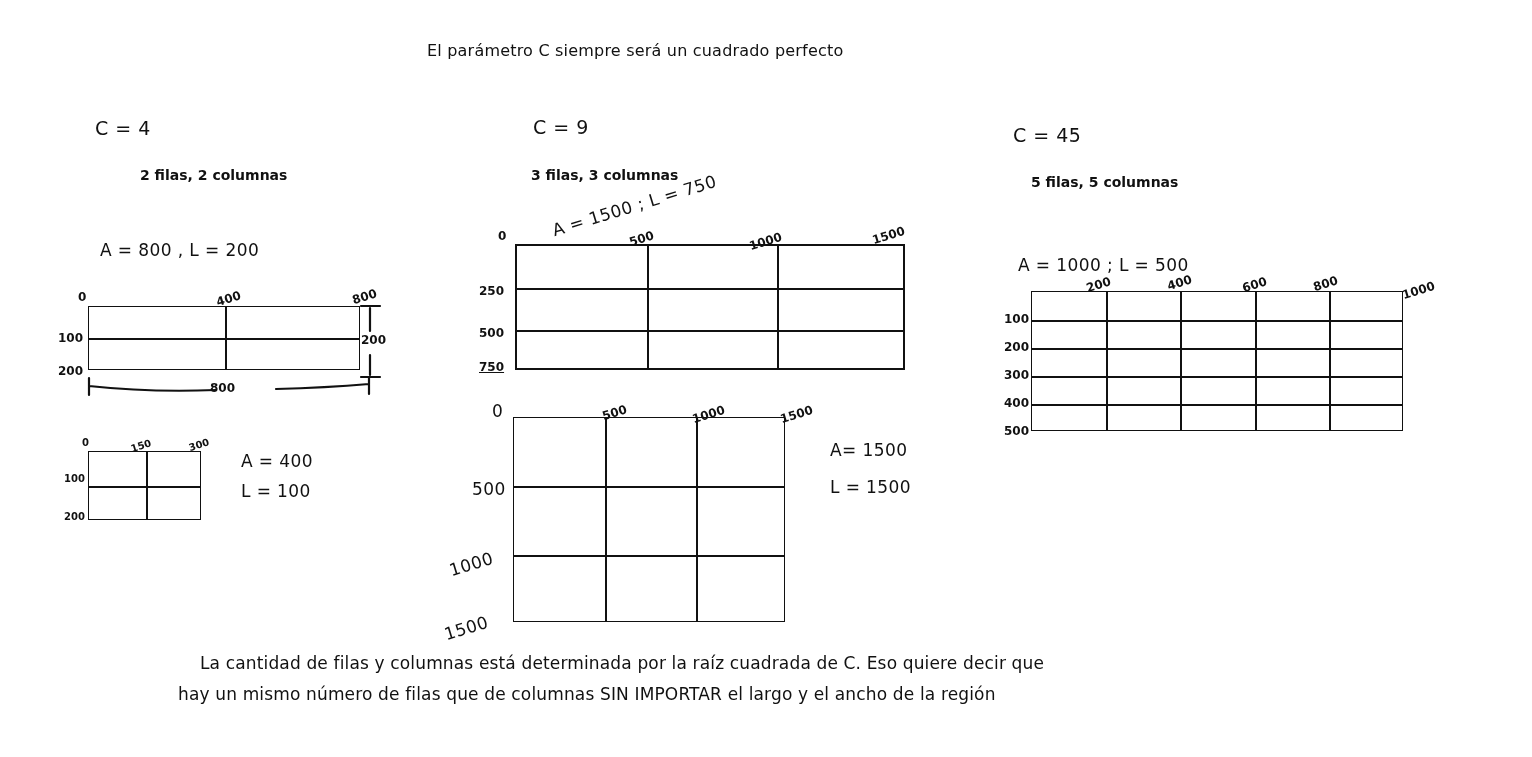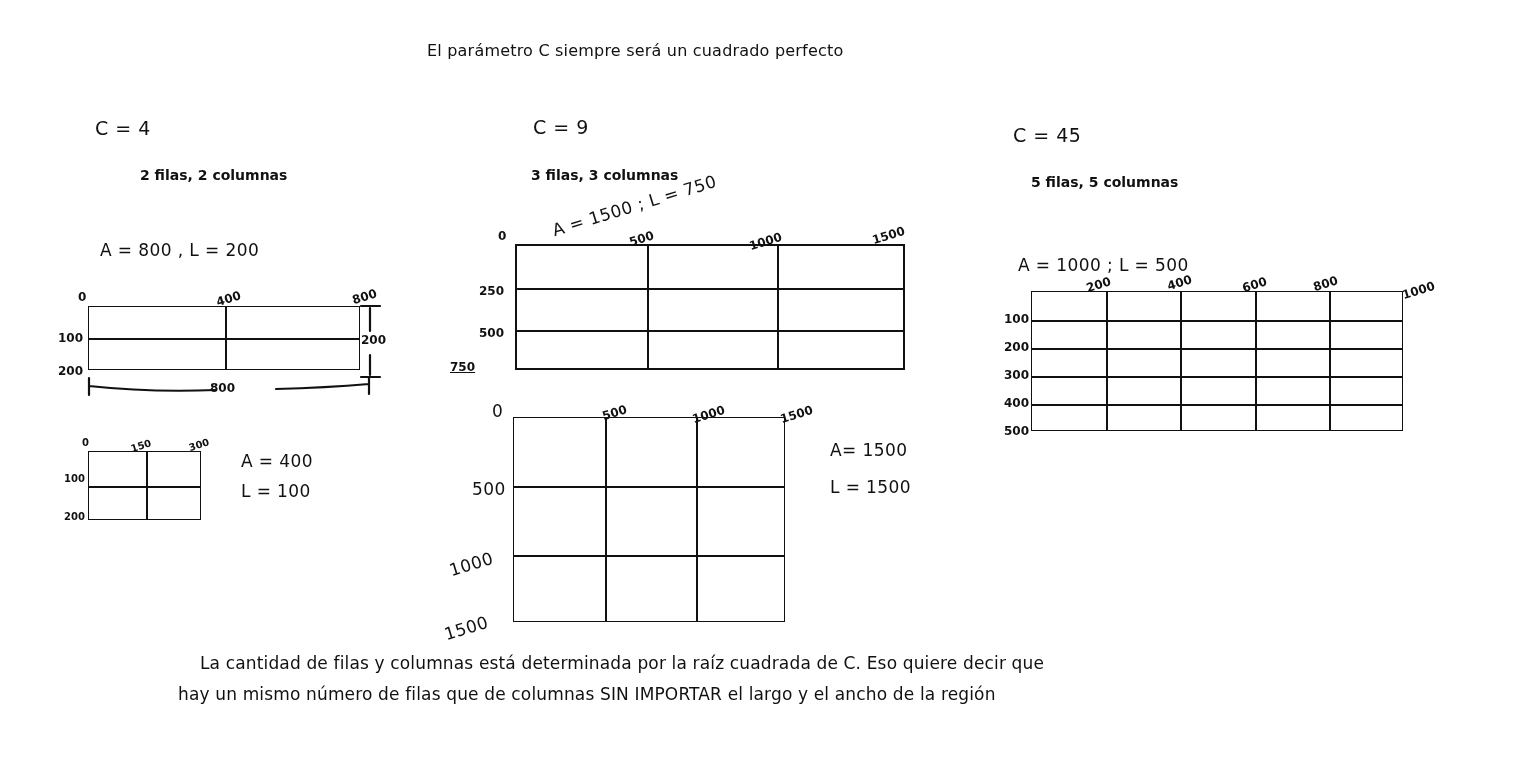--- a/index.html
+++ b/index.html
@@ -114,21 +114,21 @@
   <div class="vline" style="left:260px;"></div>
   <div class="hline" style="top:42px;"></div>
   <div class="hline" style="top:84px;"></div>
 </div>
 <div class="abs txt tick" style="left:498px; top:229px;">0</div>
 <div class="abs txt tick rot-n20" style="left:632px; top:235px;">500</div>
 <div class="abs txt tick rot-n20" style="left:752px; top:239px;">1000</div>
 <div class="abs txt tick rot-n20" style="left:875px; top:233px;">1500</div>
 <div class="abs txt tick" style="left:479px; top:284px;">250</div>
 <div class="abs txt tick" style="left:479px; top:326px;">500</div>
-<div class="abs txt tick" style="left:450px; top:360px;text-decoration:underline;">750</div>
+<div class="abs txt tick" style="left:479px; top:360px;text-decoration:underline;">750</div>
 
 <div class="grid" style="left:513px; top:417px; width:272px; height:205px;">
   <div class="vline" style="left:91px;"></div>
   <div class="vline" style="left:182px;"></div>
   <div class="hline" style="top:68px;"></div>
   <div class="hline" style="top:137px;"></div>
 </div>
 <div class="abs txt param-label" style="left:492px; top:401px;">0</div>
 <div class="abs txt tick rot-n20" style="left:605px; top:409px;">500</div>
 <div class="abs txt tick rot-n20" style="left:695px; top:412px;">1000</div>

